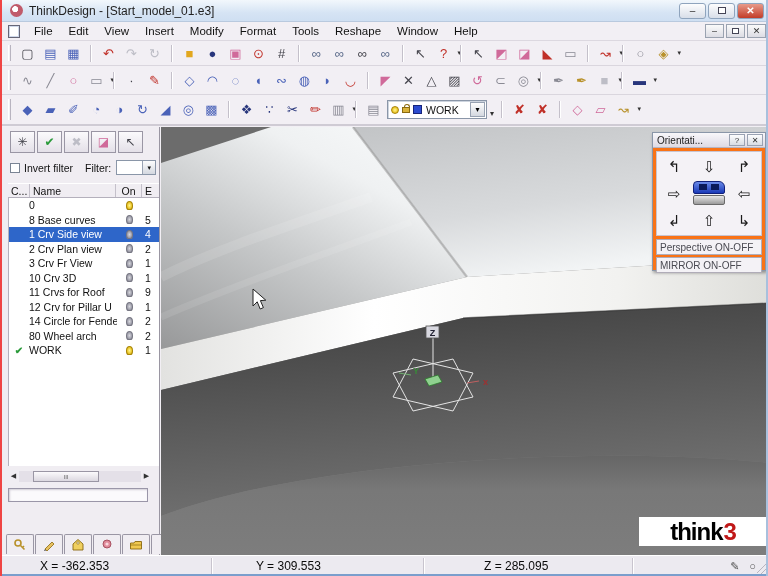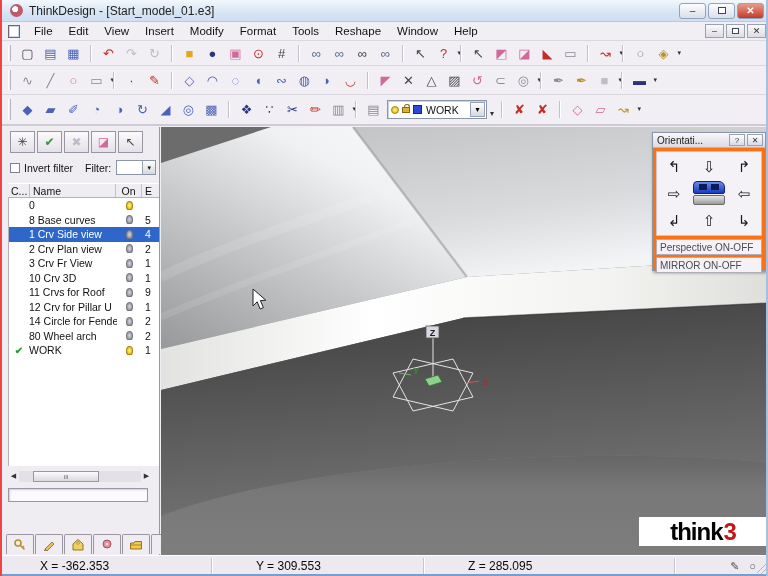--- a/index.html
+++ b/index.html
@@ -132,21 +132,21 @@
   .car .bot{position:absolute;left:2px;top:14px;width:32px;height:10px;border-radius:2px;
     background:linear-gradient(#e8e8e8,#9a9a9a);border:1px solid #6a6a6a;}
   .pal-btn{margin:2px 3px 0 3px;height:16px;border:1px solid #b0acb8;background:#f4f2f6;
     font-size:10px;color:#4a4a52;display:flex;align-items:center;padding-left:3px;}
   
   #statusbar{position:absolute;left:0;top:555px;width:768px;height:21px;background:#eceaf0;
     border-top:1px solid #fff;display:flex;align-items:center;font-size:12px;color:#0a0a0a;}
   .sseg{height:17px;display:flex;align-items:center;border-right:1px solid #c8c4ce;
     box-shadow:1px 0 0 #fff;}
   .sseg.s1{width:210px;padding-left:38px;} .sseg.s2{width:212px;padding-left:44px;}
-  .sseg.s3{width:251px;padding-left:44px;}
+  .sseg.s3{width:209px;padding-left:60px;}
   .sb-icons{margin-left:auto;display:flex;align-items:center;margin-right:14px;}
   .sb-ic{font-size:11px;color:#555;margin-left:10px;}
   .grip-corner{position:absolute;right:1px;bottom:1px;width:12px;height:12px;
     background:linear-gradient(135deg,transparent 40%,#b8b4c0 40% 45%,transparent 45% 60%,#b8b4c0 60% 65%,transparent 65% 80%,#b8b4c0 80% 85%,transparent 85%);}
   #bottom-border{position:absolute;left:0;bottom:0;width:768px;height:2px;background:#7a9ecc;}
 </style>
 </head>
 <body>
 
 <div id="win">

